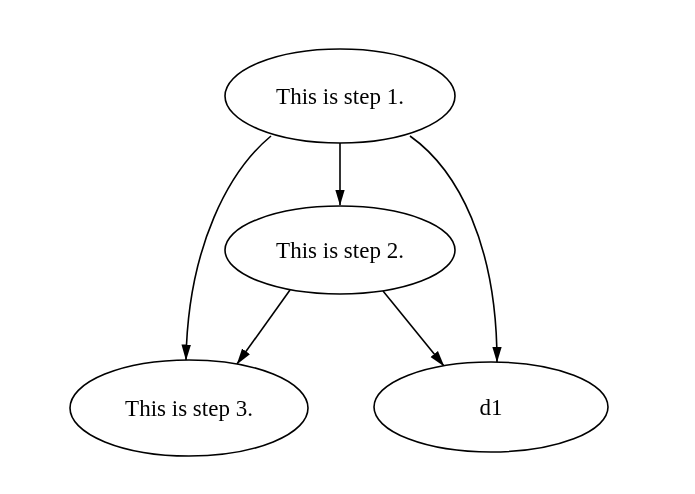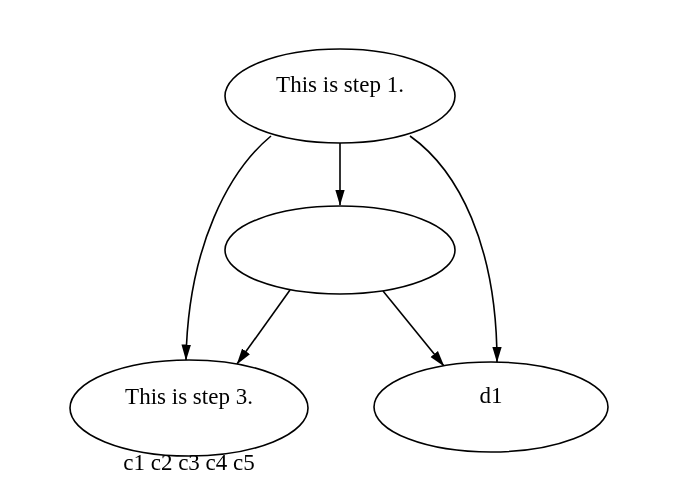--- a/index.html
+++ b/index.html
@@ -30,21 +30,21 @@
     stroke: #000000;
     stroke-width: 1.6;
   }
   .node-label {
     position: absolute;
     width: 240px;
     height: 46px;
     display: flex;
     flex-direction: column;
     align-items: center;
-    justify-content: space-between;
+    justify-content: center;
     text-align: center;
     color: #000000;
     font-size: 23px;
     line-height: 23px;
     white-space: nowrap;
     pointer-events: none;
   }
   .node-label span {
     display: block;
   }
@@ -71,24 +71,24 @@
     <ellipse class="node-ellipse" cx="340" cy="250" rx="115" ry="44"></ellipse>
     <ellipse class="node-ellipse" cx="189" cy="408" rx="119" ry="48"></ellipse>
     <ellipse class="node-ellipse" cx="491" cy="407" rx="117" ry="45"></ellipse>
   </svg>
 
   <div class="node-label" style="left:220px; top:73px;">
     <span>This is step 1.</span>
   </div>
 
   <div class="node-label" style="left:220px; top:227px;">
+    <span>This is step 2.</span>
   </div>
 
   <div class="node-label" style="left:69px; top:385px;gap:43px;">
     <span>This is step 3.</span>
-    <span>c1 c2 c3 c4 c5</span>
   </div>
 
   <div class="node-label" style="left:371px; top:384px;">
     <span>d1</span>
   </div>
 
 </div>
 
 </body></html>

